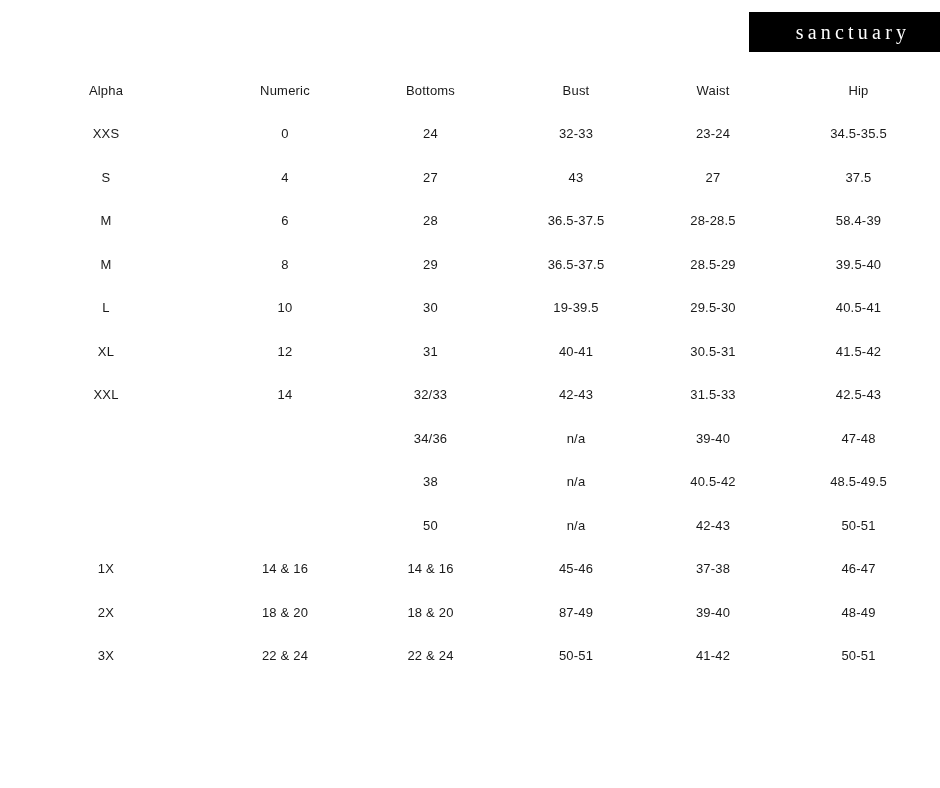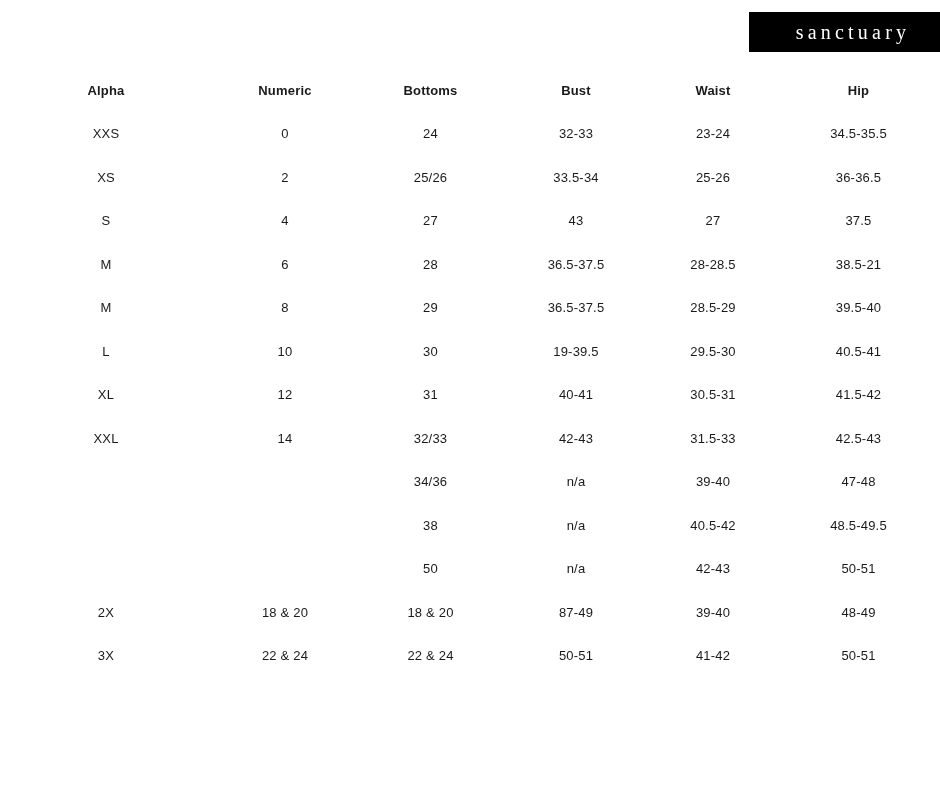--- a/index.html
+++ b/index.html
@@ -53,21 +53,20 @@
     font-size: 13px;
     font-weight: normal;
     color: #1a1a1a;
     height: 43.5px;
     padding: 0;
     vertical-align: middle;
     letter-spacing: 0.2px;
   }
   table.size-chart thead th {
     height: 44px;
-    font-weight: bold;
   }
 </style>
 </head>
 <body>
 
 <div class="brand-block">
   <span class="brand-text">sanctuary</span>
 </div>
 
 <table class="size-chart">
@@ -92,42 +91,34 @@
   <tbody>
     <tr>
       <td>XXS</td>
       <td>0</td>
       <td>24</td>
       <td>32-33</td>
       <td>23-24</td>
       <td>34.5-35.5</td>
     </tr>
     <tr>
-      <td>XS</td>
-      <td>2</td>
-      <td>25/26</td>
-      <td>33.5-34</td>
-      <td>25-26</td>
-      <td>36-36.5</td>
-    </tr>
-    <tr>
       <td>S</td>
       <td>4</td>
       <td>27</td>
       <td>43</td>
       <td>27</td>
       <td>37.5</td>
     </tr>
     <tr>
       <td>M</td>
       <td>6</td>
       <td>28</td>
       <td>36.5-37.5</td>
       <td>28-28.5</td>
-      <td>38.5-21</td>
+      <td>58.4-39</td>
     </tr>
     <tr>
       <td>M</td>
       <td>8</td>
       <td>29</td>
       <td>36.5-37.5</td>
       <td>28.5-29</td>
       <td>39.5-40</td>
     </tr>
     <tr>
@@ -172,20 +163,28 @@
     </tr>
     <tr>
       <td></td>
       <td></td>
       <td>50</td>
       <td>n/a</td>
       <td>42-43</td>
       <td>50-51</td>
     </tr>
     <tr>
+      <td>1X</td>
+      <td>14 &amp; 16</td>
+      <td>14 &amp; 16</td>
+      <td>45-46</td>
+      <td>37-38</td>
+      <td>46-47</td>
+    </tr>
+    <tr>
       <td>2X</td>
       <td>18 &amp; 20</td>
       <td>18 &amp; 20</td>
       <td>87-49</td>
       <td>39-40</td>
       <td>48-49</td>
     </tr>
     <tr>
       <td>3X</td>
       <td>22 &amp; 24</td>

